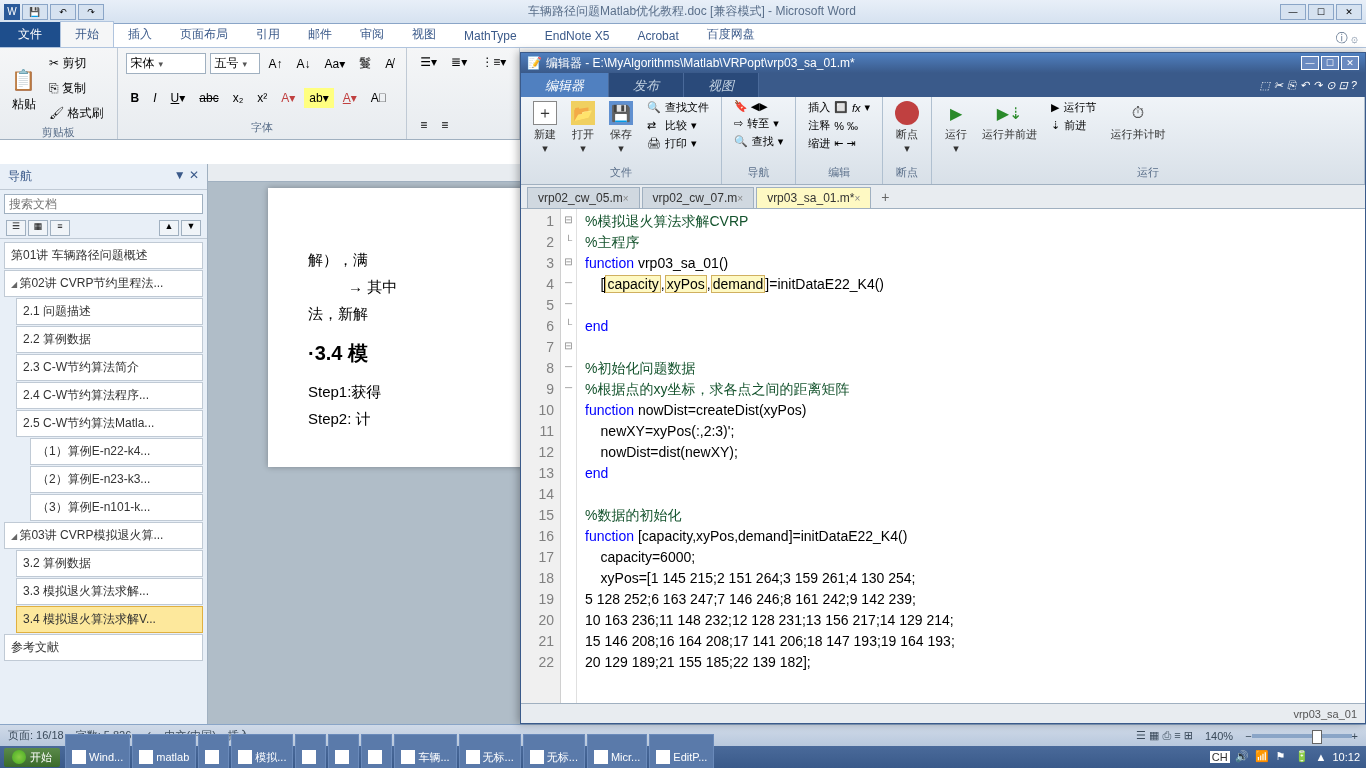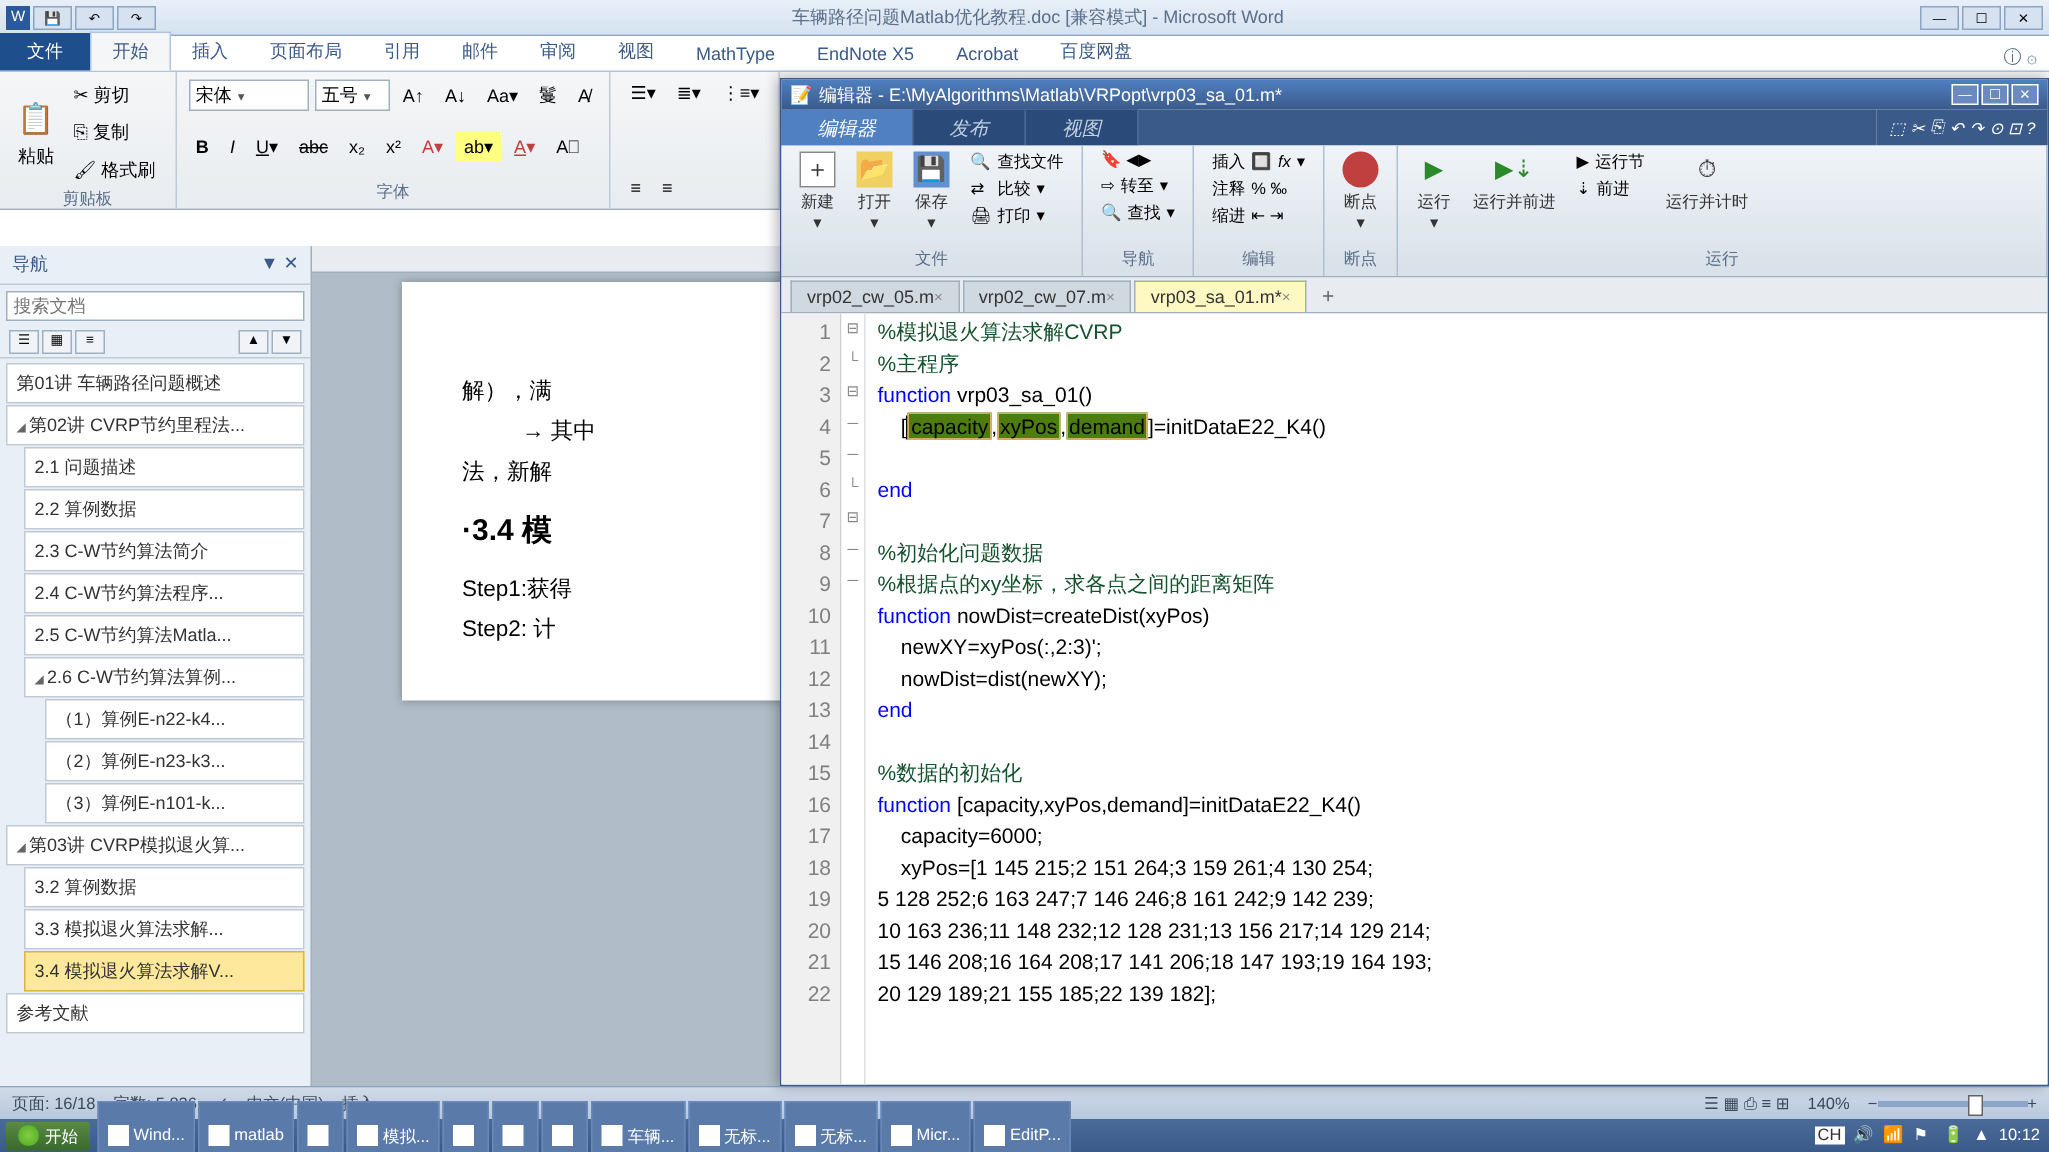--- a/index.html
+++ b/index.html
@@ -77,21 +77,21 @@
 .file-tab .close { font-size: 10px; color: #888; }
 .file-tab-add { padding: 3px 8px; cursor: pointer; color: #666; font-size: 14px; }
 
 .matlab-editor { flex: 1; display: flex; background: #fff; overflow: hidden; font-family: "Courier New", monospace; font-size: 14px; }
 .gutter { width: 40px; background: #f0f0f0; border-right: 1px solid #d0d0d0; text-align: right; padding: 2px 6px 2px 2px; color: #808080; line-height: 21px; }
 .fold-col { width: 16px; background: #fff; border-right: 1px solid #e0e0e0; line-height: 21px; text-align: center; color: #888; font-size: 10px; }
 .code-area { flex: 1; padding: 2px 8px; line-height: 21px; white-space: pre; overflow: auto; }
 .code-area .cm { color: #14532d; }
 .code-area .kw { color: #0000ff; }
 .code-area .fn { color: #000; }
-.code-area .hl { background: #4d7c0f; border: 1px solid #d0b060; padding: 0 1px; }
+.code-area .hl { background: #fef9c3; border: 1px solid #d0b060; padding: 0 1px; }
 .code-cursor { display: inline-block; width: 1px; height: 16px; background: #000; vertical-align: middle; }
 
 .matlab-statusbar { height: 20px; background: #e8ecf0; border-top: 1px solid #a0b0c0; display: flex; align-items: center; padding: 0 8px; font-size: 11px; color: #555; justify-content: flex-end; }
 
 
 .word-statusbar { position: absolute; left: 0; right: 0; bottom: 22px; height: 22px; background: linear-gradient(#d0dae8, #b8c8dd); border-top: 1px solid #8aa5c7; display: flex; align-items: center; padding: 0 8px; font-size: 11px; color: #3a4a5a; }
 .word-statusbar .sb-item { margin-right: 12px; }
 .word-statusbar .sb-spacer { flex: 1; }
 .zoom-slider { width: 100px; height: 4px; background: #8aa5c7; position: relative; }
 .zoom-slider::after { content: ""; position: absolute; left: 60%; top: -4px; width: 8px; height: 12px; background: #fff; border: 1px solid #666; }
@@ -215,21 +215,20 @@
     <span class="nav-viewbtn">▼</span>
   </div>
   <div class="nav-tree" id="nav-tree">
       <div class="nav-item">第01讲 车辆路径问题概述</div>
       <div class="nav-item expand">第02讲 CVRP节约里程法...</div>
       <div class="nav-item indent1">2.1 问题描述</div>
       <div class="nav-item indent1">2.2 算例数据</div>
       <div class="nav-item indent1">2.3 C-W节约算法简介</div>
       <div class="nav-item indent1">2.4 C-W节约算法程序...</div>
       <div class="nav-item indent1">2.5 C-W节约算法Matla...</div>
-      <div class="nav-item indent1 expand">2.6 C-W节约算法算例...</div>
       <div class="nav-item indent2">（1）算例E-n22-k4...</div>
       <div class="nav-item indent2">（2）算例E-n23-k3...</div>
       <div class="nav-item indent2">（3）算例E-n101-k...</div>
       <div class="nav-item expand">第03讲 CVRP模拟退火算...</div>
       <div class="nav-item indent1">3.2 算例数据</div>
       <div class="nav-item indent1">3.3 模拟退火算法求解...</div>
       <div class="nav-item indent1 active">3.4 模拟退火算法求解V...</div>
       <div class="nav-item">参考文献</div>
     </div>
 </div>
@@ -438,20 +437,23 @@
 
 <span class="cm">%数据的初始化</span>
 <span class="kw">function</span><span class="fn"> [capacity,xyPos,demand]=initDataE22_K4()</span>
     capacity=6000;
     xyPos=[1 145 215;2 151 264;3 159 261;4 130 254;
 5 128 252;6 163 247;7 146 246;8 161 242;9 142 239;
 10 163 236;11 148 232;12 128 231;13 156 217;14 129 214;
 15 146 208;16 164 208;17 141 206;18 147 193;19 164 193;
 20 129 189;21 155 185;22 139 182];</div>
   </div>
+  <div class="matlab-statusbar">
+    <span>vrp03_sa_01</span>
+  </div>
 </div>
 
 <div class="word-statusbar">
   <span class="sb-item">页面: 16/18</span>
   <span class="sb-item">字数: 5,826</span>
   <span class="sb-item">✓</span>
   <span class="sb-item">中文(中国)</span>
   <span class="sb-item">插入</span>
   <span class="sb-spacer"></span>
   <span class="sb-item">☰ ▦ ⎙ ≡ ⊞</span>

